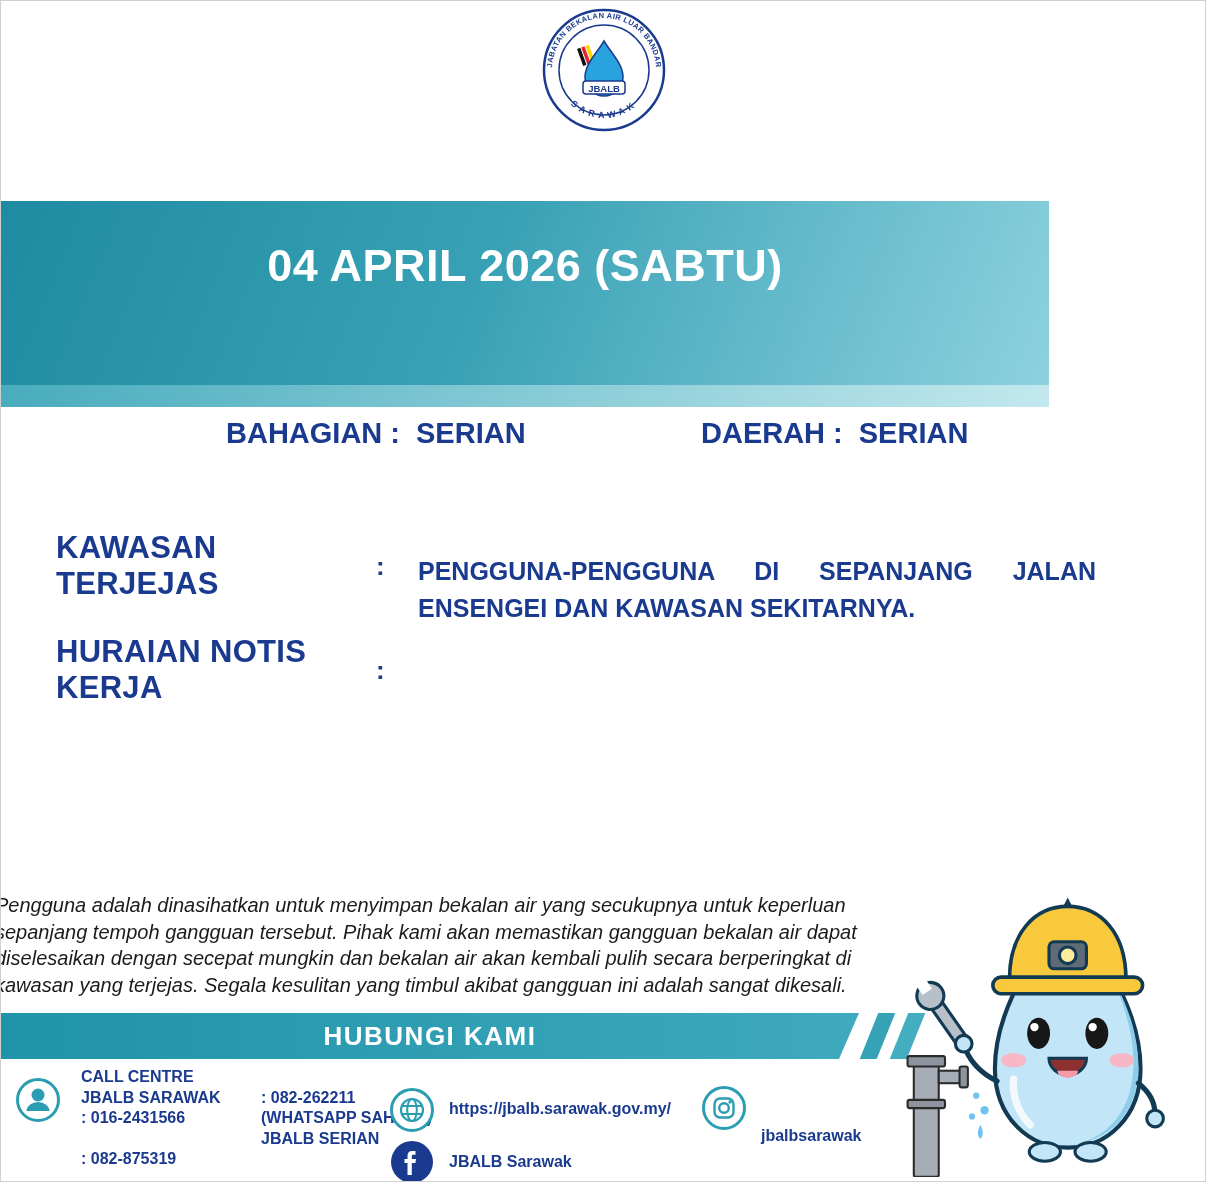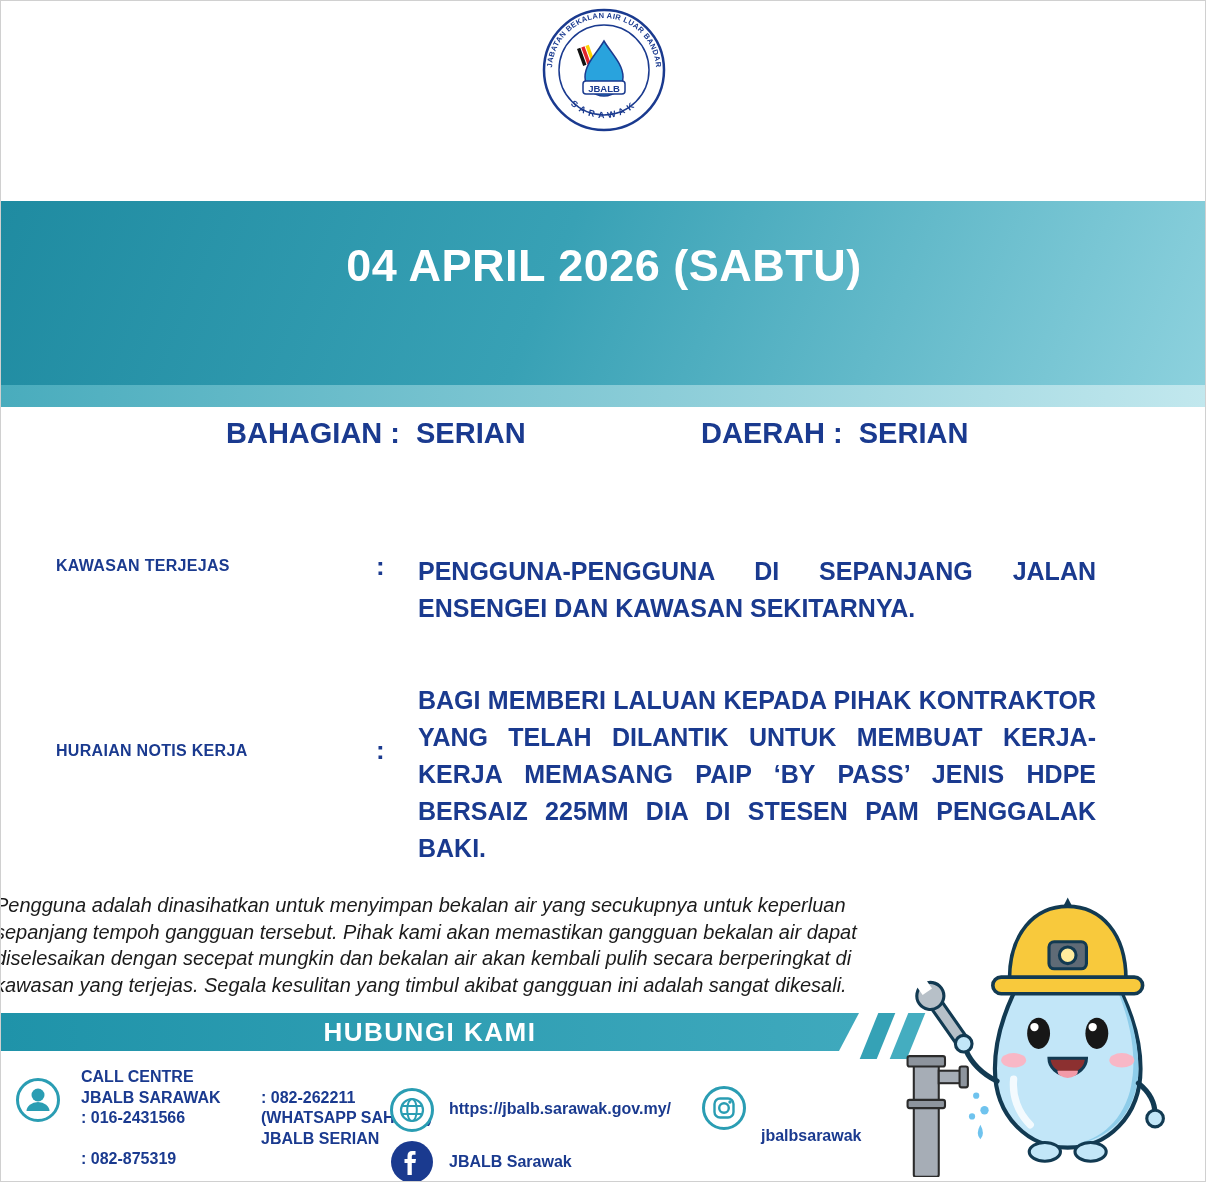--- a/index.html
+++ b/index.html
@@ -16,21 +16,21 @@
 
   
   .logo{position:absolute;left:540px;top:6px;width:126px;height:126px;}
   .title{
     position:absolute;top:133px;left:0;width:100%;text-align:center;
     font-size:43px;font-weight:800;color:var(--navy);letter-spacing:.5px;
   }
 
   
   .date-banner{
-    position:absolute;top:200px;left:0;width:1206px;height:206px;
+    position:absolute;top:200px;left:0;width:1048px;height:206px;
     background:linear-gradient(112deg,#1f8ba1 0%,#38a1b5 45%,#8ed2de 100%);
   }
   .date-banner .bottom-strip{
     position:absolute;bottom:0;left:0;width:100%;height:22px;
     background:linear-gradient(90deg,#49acbd,#c2e8ee);
   }
   .banner-text{
     position:absolute;top:32px;left:0;width:100%;text-align:center;
     color:#fff;font-weight:800;font-size:45px;line-height:66px;letter-spacing:.5px;
   }
@@ -42,33 +42,33 @@
   .region-item .val{margin-left:16px;}
 
   
   .detail-row{
     position:absolute;left:55px;width:1040px;display:grid;
     grid-template-columns:320px 42px 678px;align-items:center;
     color:var(--navy);font-weight:800;
   }
   #row-kawasan{top:504px;}
   #row-huraian{top:633px;}
-  .detail-row .label{font-size:16px;letter-spacing:.3px;}
+  .detail-row .label{font-size:31px;letter-spacing:.3px;}
   .detail-row .colon{font-size:26px;}
   .detail-row .value{font-size:25px;line-height:37px;text-align:justify;margin-top:48px;}
 
   
   .disclaimer{
     position:absolute;left:-6px;top:891px;width:884px;
     font-style:italic;font-size:20px;line-height:26.5px;color:var(--ink);font-weight:500;
   }
 
   
   .hubungi-bar{
-    position:absolute;top:1012px;left:0;width:858px;height:38px;
+    position:absolute;top:1012px;left:0;width:858px;height:46px;
     background:linear-gradient(90deg,#1f93a9,#3fa9bd);
     clip-path:polygon(0 0,100% 0,calc(100% - 20px) 100%,0 100%);
     display:flex;align-items:center;justify-content:center;
     color:#fff;font-size:26px;font-weight:800;letter-spacing:1.5px;
   }
   .bar-stripe{position:absolute;top:1012px;height:46px;width:17px;transform:skewX(-22deg);}
   #stripe-1{left:868px;background:#35a2b6;}
   #stripe-2{left:898px;background:#44adc0;}
 
   
@@ -136,21 +136,20 @@
 
   <div class="detail-row" id="row-kawasan">
     <div class="label">KAWASAN TERJEJAS</div>
     <div class="colon">:</div>
     <div class="value">PENGGUNA-PENGGUNA DI SEPANJANG JALAN ENSENGEI DAN KAWASAN SEKITARNYA.</div>
   </div>
 
   <div class="detail-row" id="row-huraian">
     <div class="label">HURAIAN NOTIS KERJA</div>
     <div class="colon">:</div>
-    <div class="value">BAGI MEMBERI LALUAN KEPADA PIHAK KONTRAKTOR YANG TELAH DILANTIK UNTUK MEMBUAT KERJA-KERJA MEMASANG PAIP ‘BY PASS’ JENIS HDPE BERSAIZ 225MM DIA DI STESEN PAM PENGGALAK BAKI.</div>
   </div>
 
   <div class="disclaimer">Pengguna adalah dinasihatkan untuk menyimpan bekalan air yang secukupnya untuk keperluan sepanjang tempoh gangguan tersebut. Pihak kami akan memastikan gangguan bekalan air dapat diselesaikan dengan secepat mungkin dan bekalan air akan kembali pulih secara berperingkat di kawasan yang terjejas. Segala kesulitan yang timbul akibat gangguan ini adalah sangat dikesali.</div>
 
   <div class="hubungi-bar">
     <span>HUBUNGI KAMI</span>
   </div>
   <div class="bar-stripe" id="stripe-1"></div>
   <div class="bar-stripe" id="stripe-2"></div>
 

